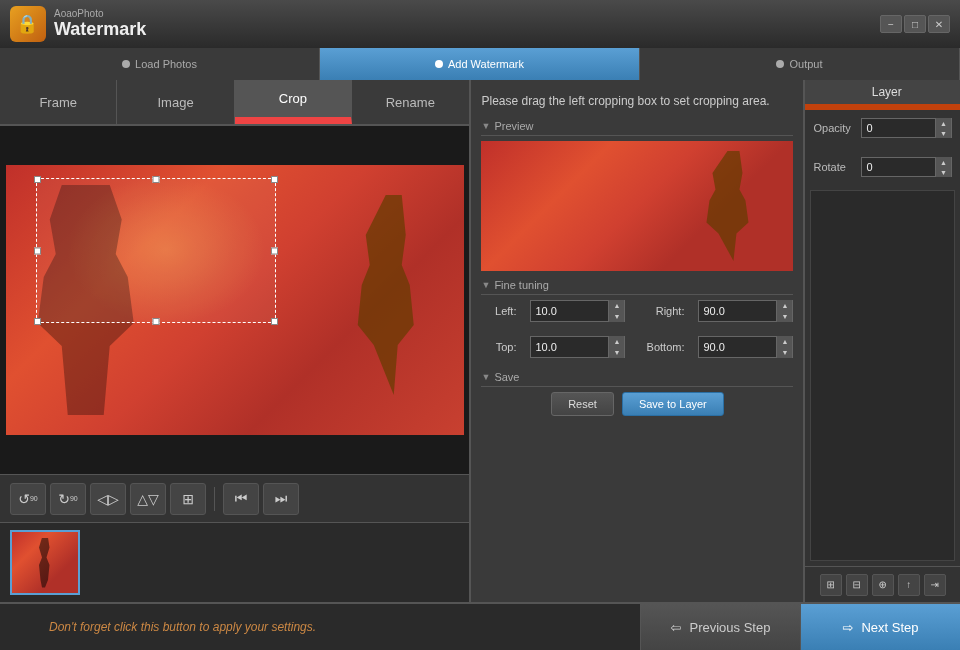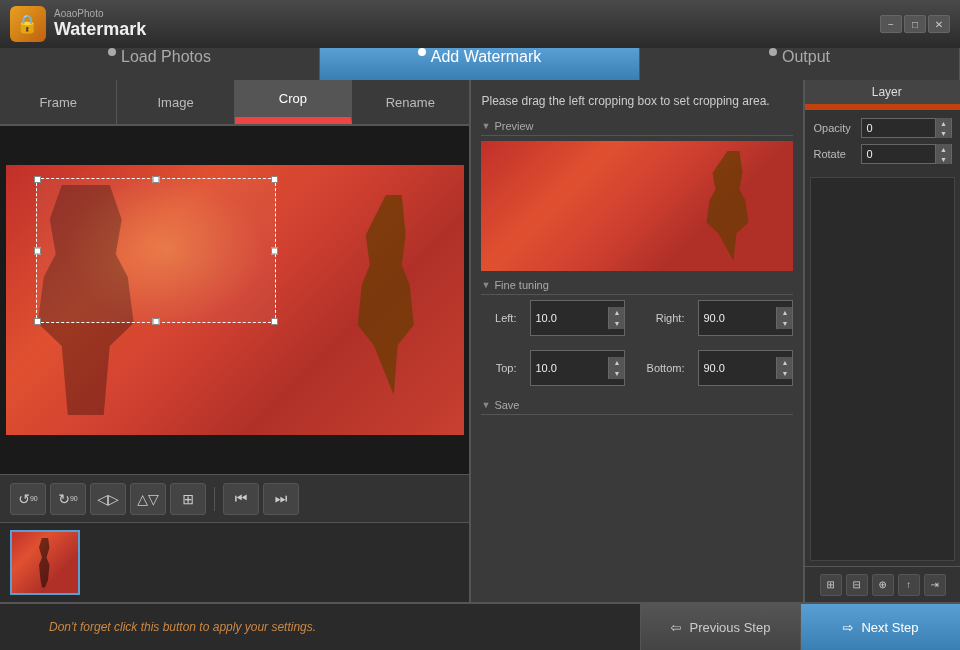--- a/index.html
+++ b/index.html
@@ -38,22 +38,22 @@
 
     
     .step-bar {
       height: 32px;
       background: #2a2a2a;
       display: flex;
       align-items: stretch;
     }
     .step-item {
       flex: 1;
-      display: flex; justify-content: center;
-      font-size: 16px; color: #aaa;
+      display: flex; align-items: center; justify-content: center;
+      font-size: 11px; color: #aaa;
       background: #3a3a3a;
       border-right: 1px solid #555;
       cursor: pointer;
       gap: 5px;
     }
     .step-item.active {
       background: linear-gradient(to bottom, #5a9fd4, #3a7fb4);
       color: #fff;
     }
     .step-dot { width: 8px; height: 8px; border-radius: 50%; background: #aaa; }
@@ -268,21 +268,21 @@
       background: #555;
       cursor: pointer;
     }
     .lock-label { font-size: 11px; color: #bbb; }
     .ft-label { font-size: 11px; color: #ccc; text-align: right; }
     .spinner-wrap {
       display: flex;
       align-items: center;
       border: 1px solid #666;
       background: #2a2a2a;
-      height: 36px;
+      height: 22px;
     }
     .spinner-input {
       flex: 1;
       background: transparent;
       border: none;
       color: #eee;
       font-size: 11px;
       padding: 0 4px;
       outline: none;
       width: 45px;
@@ -342,21 +342,21 @@
       background: #444;
       display: flex; align-items: center; justify-content: center;
       font-size: 12px; color: #ddd;
       border-bottom: 6px solid #c2410c;
       padding-left: 8px;
     }
     .layer-controls {
       padding: 8px;
       display: flex;
       flex-direction: column;
-      gap: 6px;
+      gap: 19px;
     }
     .layer-row {
       display: flex; align-items: center; gap: 6px;
     }
     .layer-row-label { font-size: 11px; color: #bbb; width: 42px; }
     .layer-spinner {
       display: flex;
       align-items: center;
       border: 1px solid #666;
       background: #2a2a2a;
@@ -579,20 +579,24 @@
           </div>
         </div>
       </div>
     </div>
 
     <div>
       <div class="section-title">
         <span class="section-arrow">▼</span>
         <span>Save</span>
       </div>
+      <div class="save-row">
+        <button class="btn-reset">Reset</button>
+        <button class="btn-save">Save to Layer</button>
+      </div>
     </div>
 
   </div>
 
   <div class="layer-panel">
     <div class="layer-header">
       <span>Layer</span>
     </div>
     <div class="layer-controls">
       <div class="layer-row">

